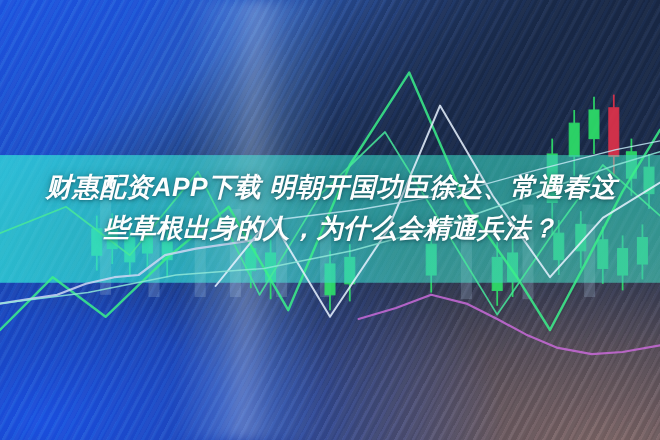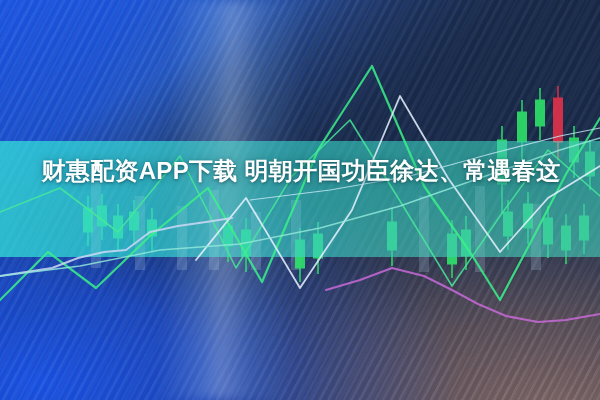--- a/index.html
+++ b/index.html
@@ -137,20 +137,21 @@
     text-align: center;
     color: #fdfefe;
     font-size: 24px;
     line-height: 37px;
     font-weight: bold;
     letter-spacing: .3px;
     text-shadow:
       0 1px 3px rgba(10,50,60,.55),
       0 0 9px rgba(8,60,70,.35);
     white-space: nowrap;
+    font-style: italic;
   }
   #headline .hl-line { display: block; }
   #hl-line-1 { padding-left: 2px; }
 </style>
 </head>
 <body>
 
 <div id="stage">
 
   <div class="layer" id="bg-base"></div>
@@ -279,15 +280,16 @@
         <polyline points="196,260 246,198 300,288 352,210 400,96 448,178 500,252 548,198 600,166" fill="none" stroke="#e8f2ff" stroke-width="1.8" stroke-linejoin="round" stroke-linecap="round" opacity="0.85"></polyline>
         <polyline points="0,276 26,272 52,268 78,258 104,252 126,250 150,232 178,226 206,222 232,218" fill="none" stroke="#cfd8f5" stroke-width="2" stroke-linejoin="round" stroke-linecap="round" opacity="0.85"></polyline>
         <polyline points="326,290 360,280 392,268 424,276 452,290 478,304 506,316 538,322 566,320 600,314" fill="none" stroke="#c86ad8" stroke-width="2" stroke-linejoin="round" stroke-linecap="round" opacity="0.85"></polyline>
         <polyline points="0,276 80,266 160,250 240,244 320,228 400,206 480,178 560,150 600,138" fill="none" stroke="#8fe8d8" stroke-width="1.4" stroke-linejoin="round" stroke-linecap="round" opacity="0.85"></polyline>
         <polyline points="250,200 330,190 410,176 490,154 560,136 600,128" fill="none" stroke="#bfe6f2" stroke-width="1.2" stroke-linejoin="round" stroke-linecap="round" opacity="0.85"></polyline>
       </g>
   </svg>
 
   <div id="headline">
     <span class="hl-line" id="hl-line-1">财惠配资APP下载 明朝开国功臣徐达、常遇春这</span>
+    <span class="hl-line" id="hl-line-2">些草根出身的人，为什么会精通兵法？</span>
   </div>
 
 </div>
 
 </body></html>

